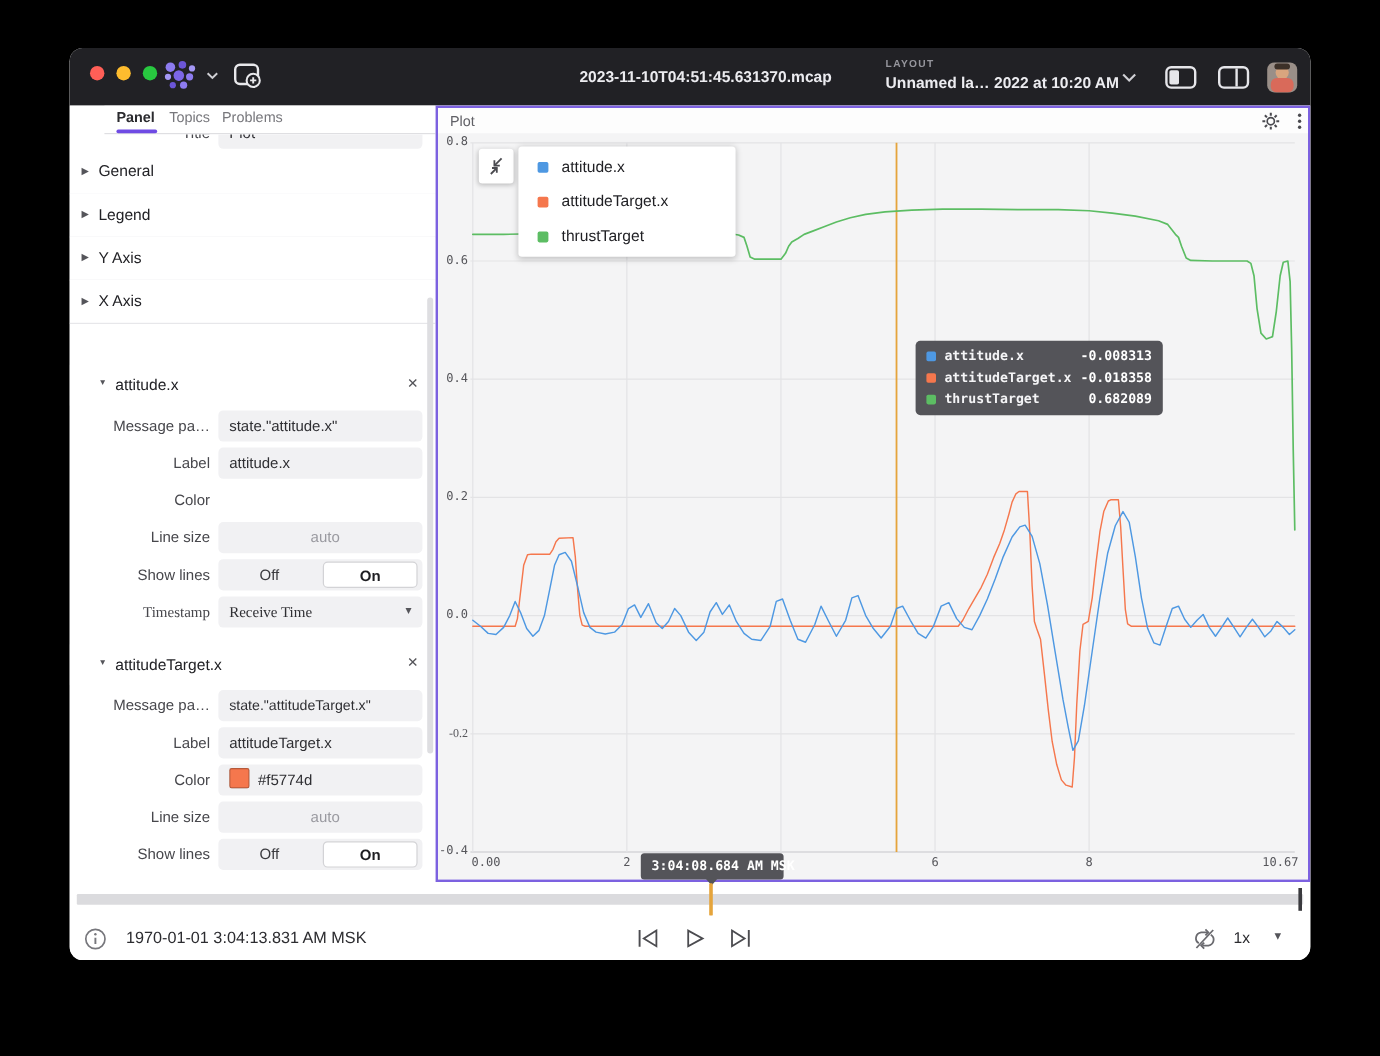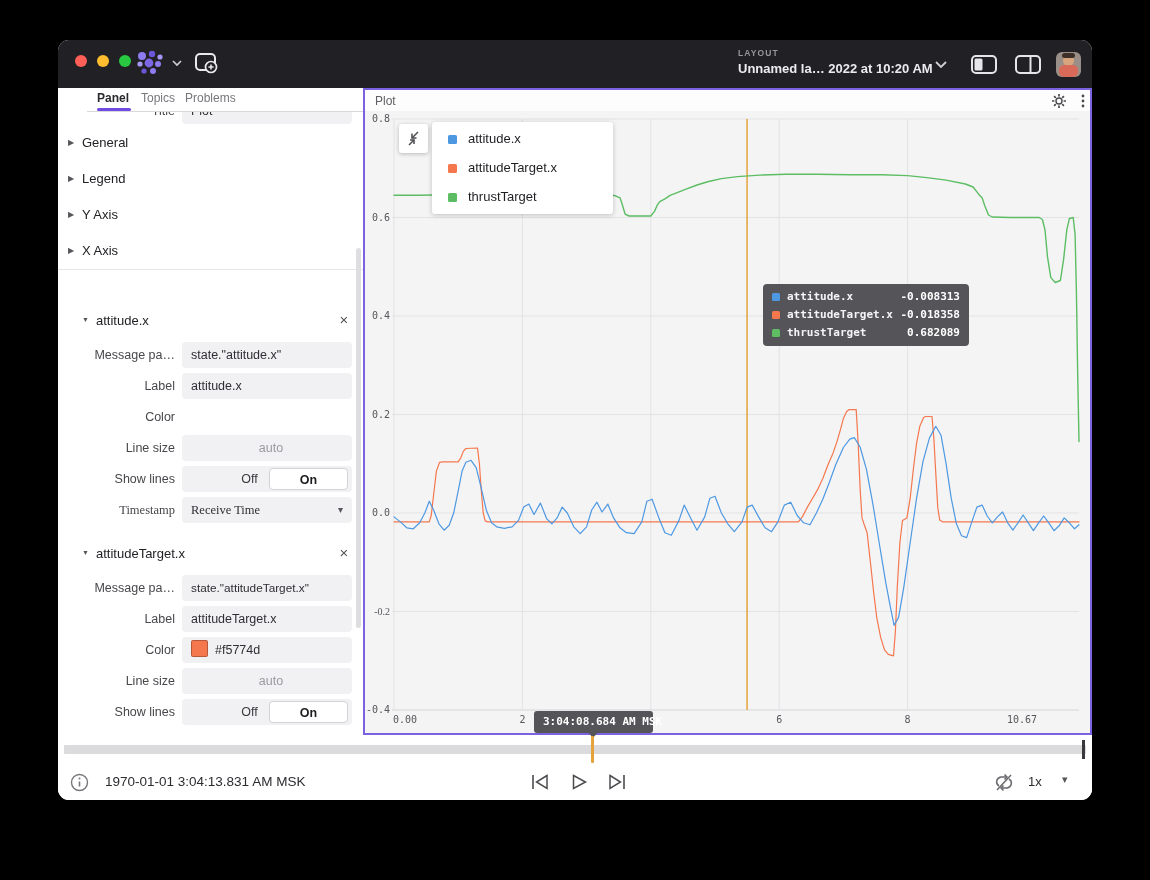--- a/index.html
+++ b/index.html
@@ -26,21 +26,21 @@
   .secrow{position:absolute;left:0;width:100%;height:36px;border-bottom:1px solid #e7e7ea;background:#fff;}
   .secrow.nob{border-bottom:none;}
   .sectri{position:absolute;left:10px;top:13px;font-size:8px;color:#55555a;}
   .seclabel{position:absolute;left:24px;top:10px;font-size:13px;font-weight:500;color:#222226;}
   .subhdr{position:absolute;left:0;width:100%;height:34px;background:#fff;}
   .subtri{position:absolute;left:24px;top:12px;font-size:8px;color:#55555a;}
   .sublabel{position:absolute;left:38px;top:9px;font-size:13px;color:#222226;}
   .xbtn{position:absolute;left:276px;top:6px;width:20px;height:20px;text-align:center;font-size:15px;color:#55555a;line-height:20px;}
   .muted{color:#9a9aa0;text-align:center;padding-left:8px;}
   .seg{position:absolute;left:124px;width:170px;height:26px;background:#f1f1f3;border-radius:4px;}
-  .seg .off{position:absolute;left:0;top:0;width:85px;text-align:center;font-size:12.5px;color:#3a3a3e;line-height:26px;padding-left:25px;}
+  .seg .off{position:absolute;left:0;top:0;width:85px;text-align:center;font-size:12.5px;color:#3a3a3e;line-height:26px;}
   .seg .on{position:absolute;left:87px;top:2px;width:79px;height:22px;background:#fff;border:1px solid #d3d3d6;border-radius:4px;text-align:center;font-size:12.5px;font-weight:700;color:#1e1e22;line-height:22px;box-sizing:border-box;}
   .selcaret{position:absolute;right:9px;top:0;font-size:10px;color:#55555a;line-height:26px;}
   .swatch{display:inline-block;width:15px;height:15px;border-radius:2px;border:1px solid rgba(0,0,0,.25);vertical-align:-3px;margin-right:7px;}
   .sbscroll{position:absolute;left:298px;top:160px;width:5px;height:380px;background:#dedee1;border-radius:3px;}
   
   .plot-panel{position:absolute;left:305px;top:48px;width:729px;height:647px;background:#f4f4f5;border:2px solid #7c61e0;box-sizing:border-box;}
   .panelhdr{position:absolute;left:0;top:0;right:0;height:21px;background:#fdfdfd;}
   .paneltitle{position:absolute;left:10px;top:4px;font-size:12px;color:#606066;}
   .ytick{position:absolute;left:0;width:25px;text-align:right;font-family:"DejaVu Sans Mono",monospace;font-size:10px;color:#56565b;}
   .xtick{position:absolute;top:624px;width:40px;text-align:center;font-family:"DejaVu Sans Mono",monospace;font-size:10px;color:#56565b;}
@@ -90,20 +90,21 @@
     </svg>
     <svg class="abs" style="left:113px;top:19px;" width="12" height="8">
       <polyline points="2,2 6,6 10,2" fill="none" stroke="#cfcfd4" stroke-width="1.6"></polyline>
     </svg>
     <svg class="abs" style="left:136px;top:11px;" width="27" height="26">
       <rect x="2" y="3" width="19" height="16" rx="4" fill="none" stroke="#e9e9ec" stroke-width="2"></rect>
       <circle cx="17" cy="16" r="5.5" fill="#212125" stroke="#e9e9ec" stroke-width="1.7"></circle>
       <line x1="17" y1="13.4" x2="17" y2="18.6" stroke="#e9e9ec" stroke-width="1.6"></line>
       <line x1="14.4" y1="16" x2="19.6" y2="16" stroke="#e9e9ec" stroke-width="1.6"></line>
     </svg>
+    <div class="wtitle">2023-11-10T04:51:45.631370.mcap</div>
     <div class="layoutlabel">LAYOUT</div>
     <div class="layoutname">Unnamed la… 2022 at 10:20 AM</div>
     <svg class="abs" style="left:876px;top:20px;" width="14" height="9">
       <polyline points="2,2 7,7 12,2" fill="none" stroke="#cfcfd4" stroke-width="1.8"></polyline>
     </svg>
     <svg class="abs" style="left:912px;top:14px;" width="28" height="21">
       <rect x="2" y="2" width="24" height="17" rx="4" fill="none" stroke="#e6e6ea" stroke-width="2"></rect>
       <rect x="4.5" y="4.5" width="8" height="12" rx="1.5" fill="#e6e6ea"></rect>
     </svg>
     <svg class="abs" style="left:956px;top:14px;" width="28" height="21">
@@ -306,21 +307,21 @@
         <div class="ytick" style="top: 220px;">0.4</div>
         <div class="ytick" style="top: 318.5px;">0.2</div>
         <div class="ytick" style="top: 417px;">0.0</div>
         <div class="ytick" style="top: 515.5px; font-family: Liberation Serif, serif;">-0.2</div>
         <div class="ytick" style="top: 614px;">-0.4</div>
         <div class="xtick" style="left: 20px;">0.00</div>
         <div class="xtick" style="left: 137.397px;">2</div>
         <div class="xtick" style="left: 265.795px;">4</div>
         <div class="xtick" style="left: 394.192px;">6</div>
         <div class="xtick" style="left: 522.59px;">8</div>
-        <div class="xtick" style="left: 637px;">10.67</div>
+        <div class="xtick" style="left: 677px; text-align: right;">10.67</div>
       </div>
 
   <div class="timetip" id="timetip" style="left: 475.987px; width: 101px; text-align: center;">
     <span>3:04:08.684 AM MSK</span>
     <div class="caret"></div>
   </div>
   <div class="scrubzone">
     <div class="track"></div>
     <div class="endmark"></div>
     <div class="scrubhead" id="scrubhead" style="left: 533.487px;"></div>

